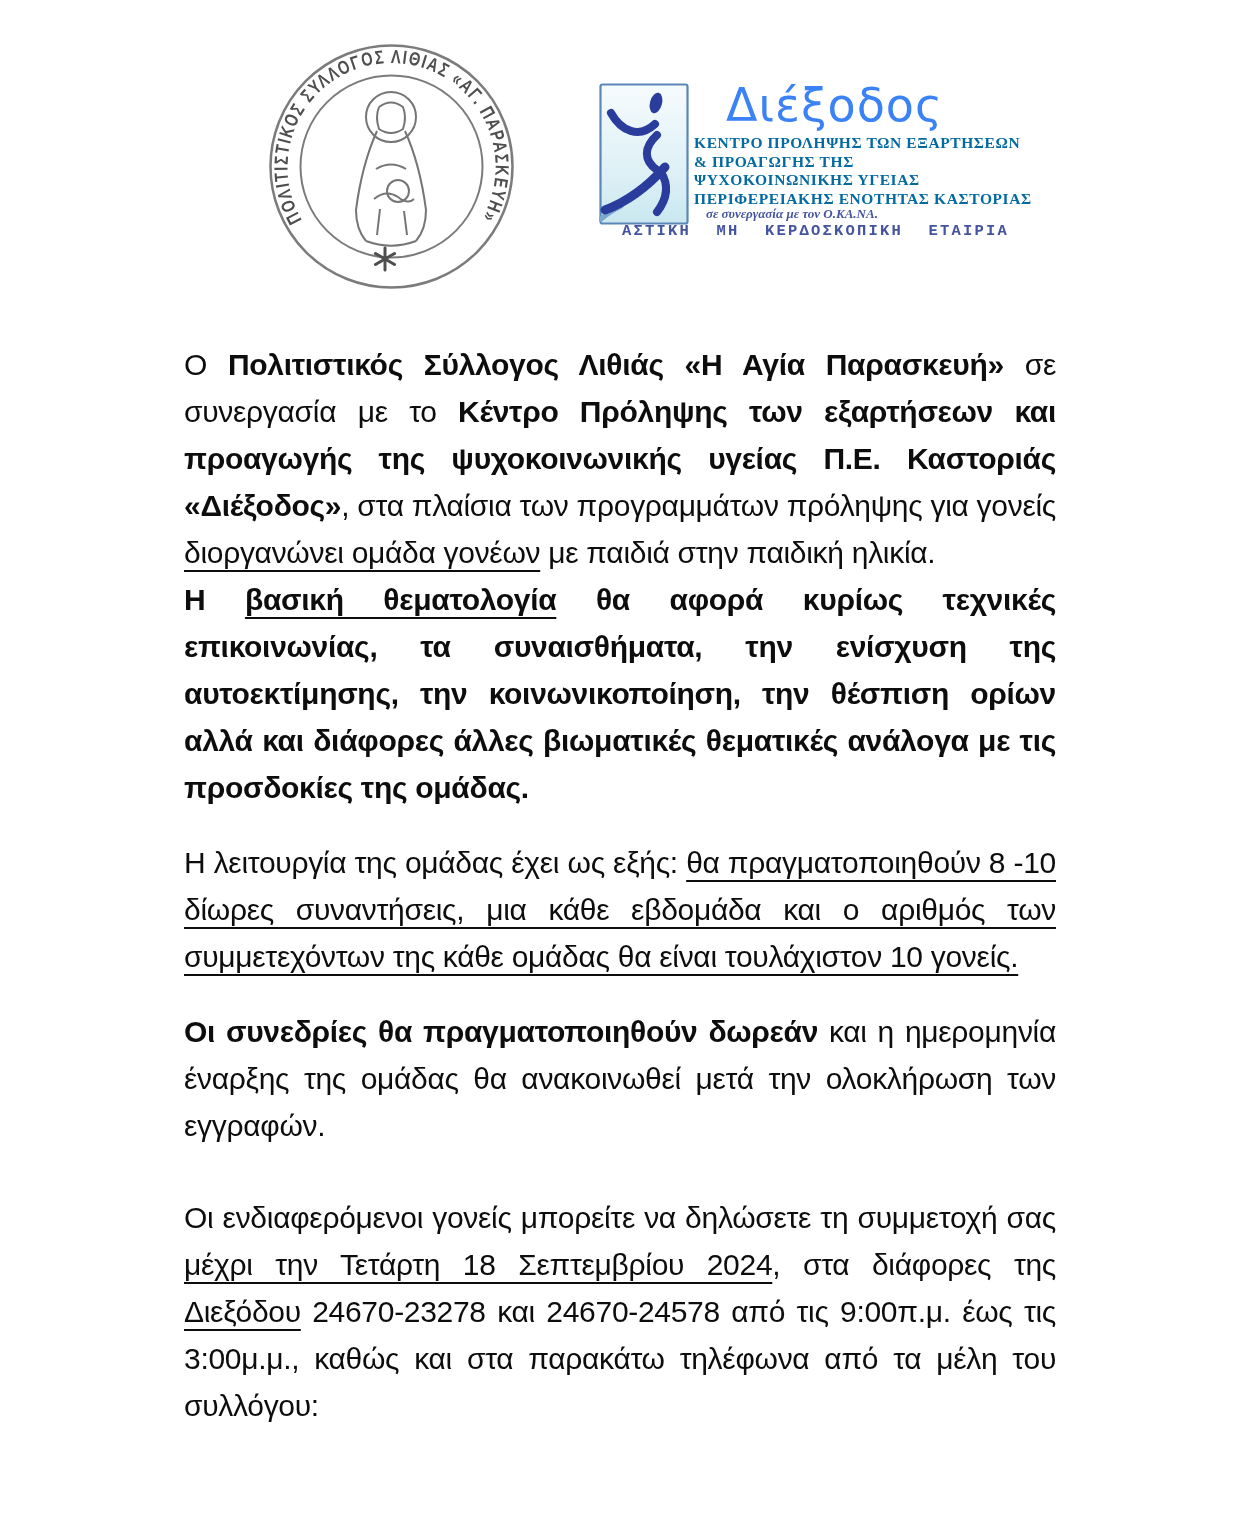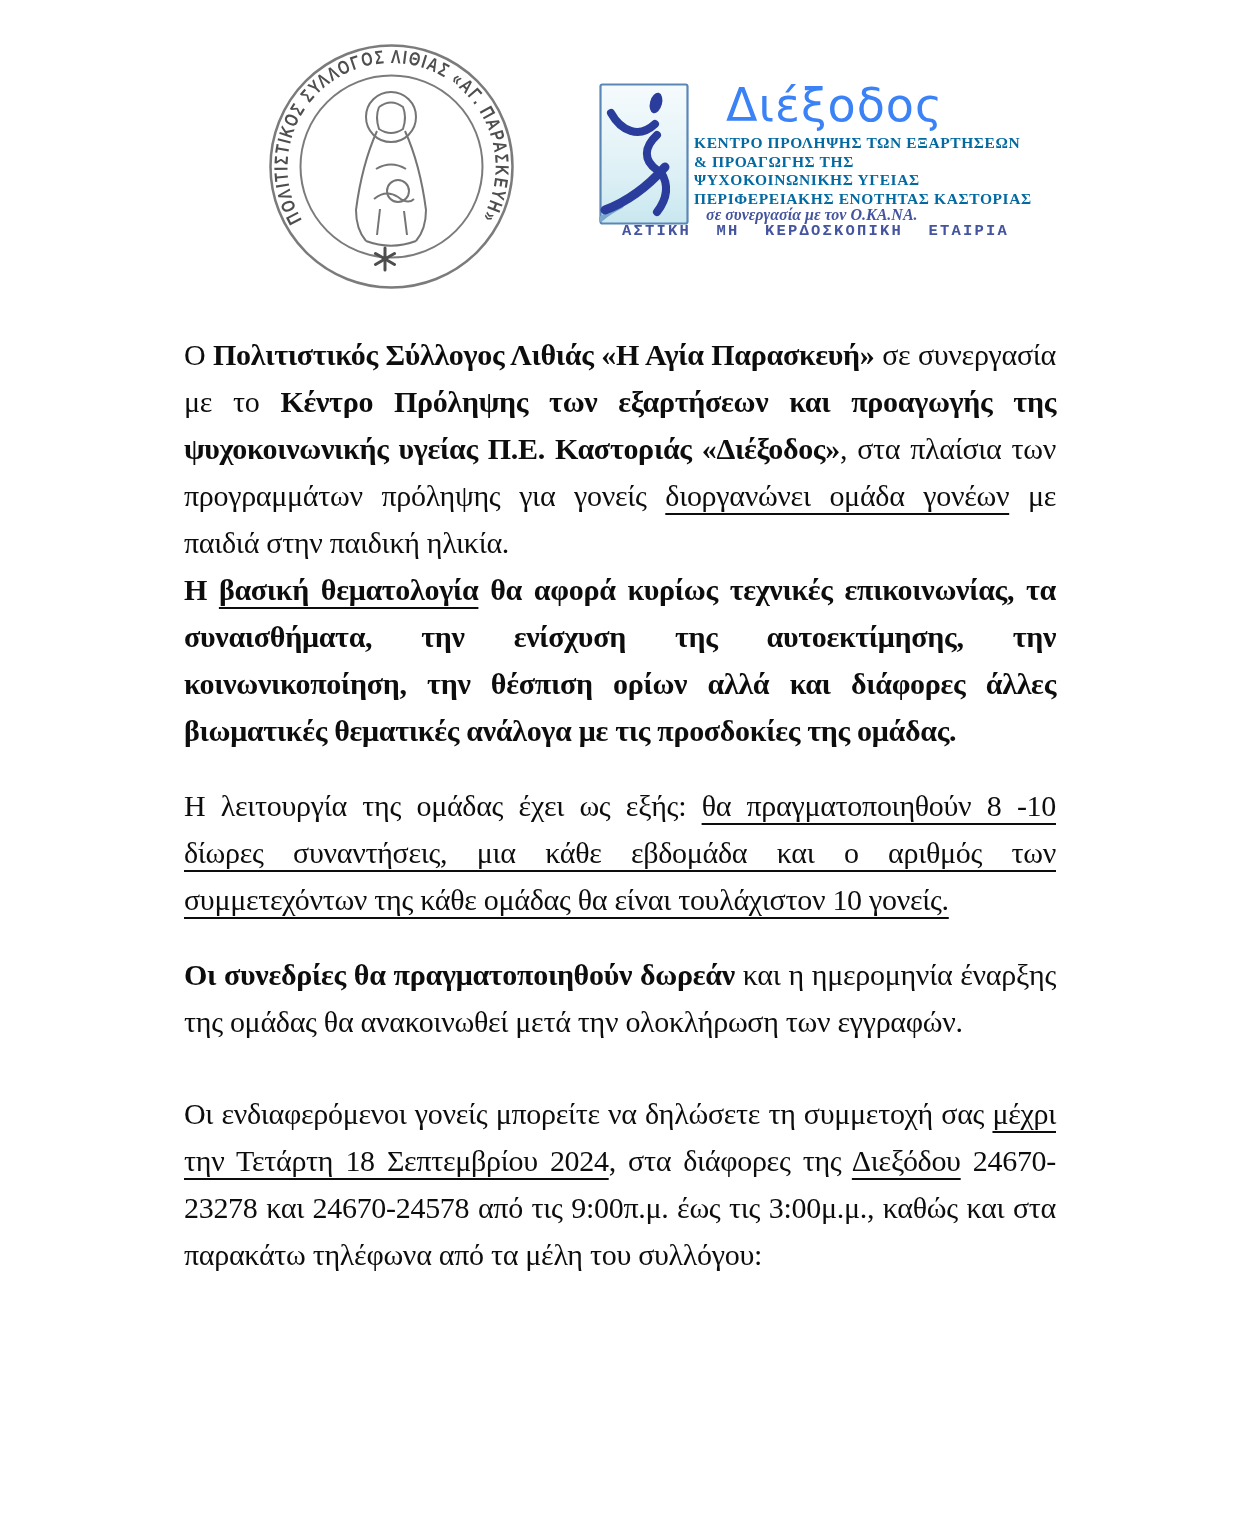--- a/index.html
+++ b/index.html
@@ -57,42 +57,41 @@
     letter-spacing: 0.6px;
     color: #0369a1;
     white-space: nowrap;
   }
   .logo-coop {
     position: absolute;
     left: 706px; top: 206px;
     font-family: "Liberation Serif", serif;
     font-style: italic;
     font-weight: 700;
-    font-size: 16px;
+    font-size: 13px;
     color: #44549e;
     white-space: nowrap;
   }
   .logo-type {
     position: absolute;
     left: 622px; top: 222px;
     font-family: Liberation Mono, monospace;
     font-weight: 700;
     font-size: 15.5px;
     letter-spacing: 2.2px;
     word-spacing: 14px;
     color: #44549e;
     white-space: nowrap;
   }
 
   
   .content {
     position: absolute;
-    left: 184px; top: 331px;
+    left: 184px; top: 341px;
     width: 872px;
-    font-family: Liberation Serif, serif;
   }
   .para {
     margin: 0;
     font-size: 30px;
     line-height: 47px;
     letter-spacing: -0.3px;
     text-align: justify;
     color: #0d0d0d;
   }
   .mt11 { margin-top: 0; }

